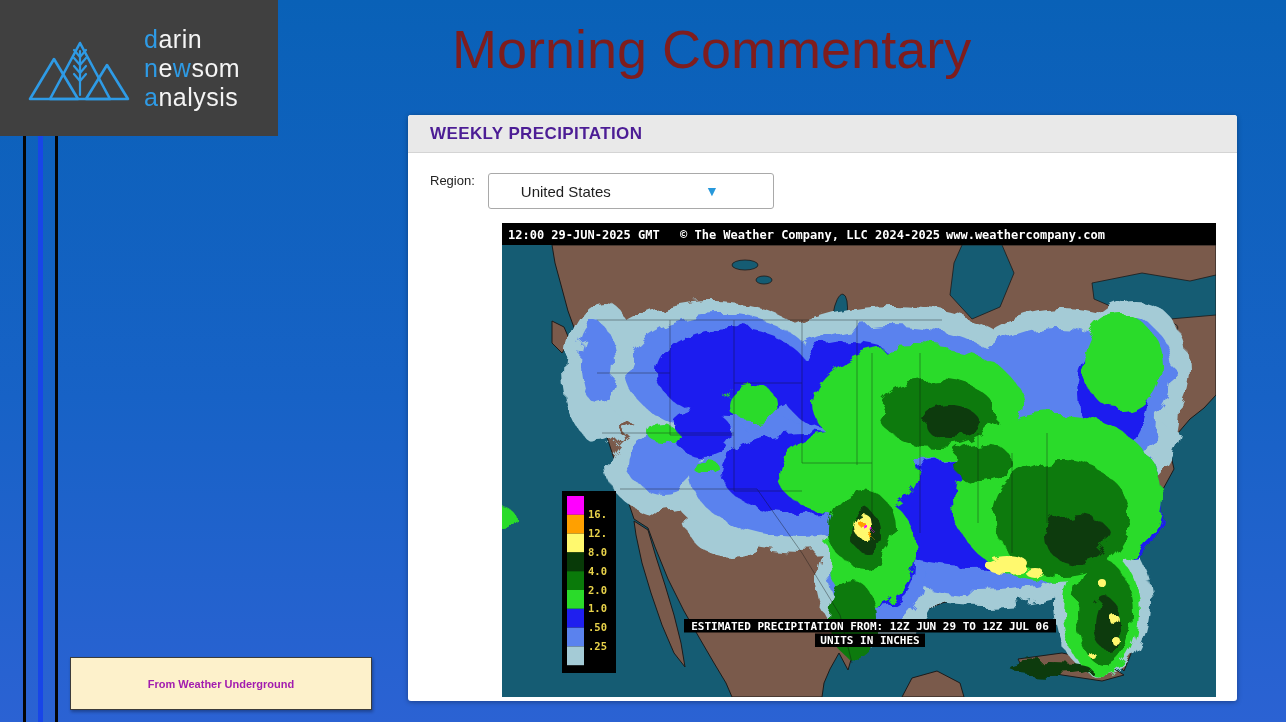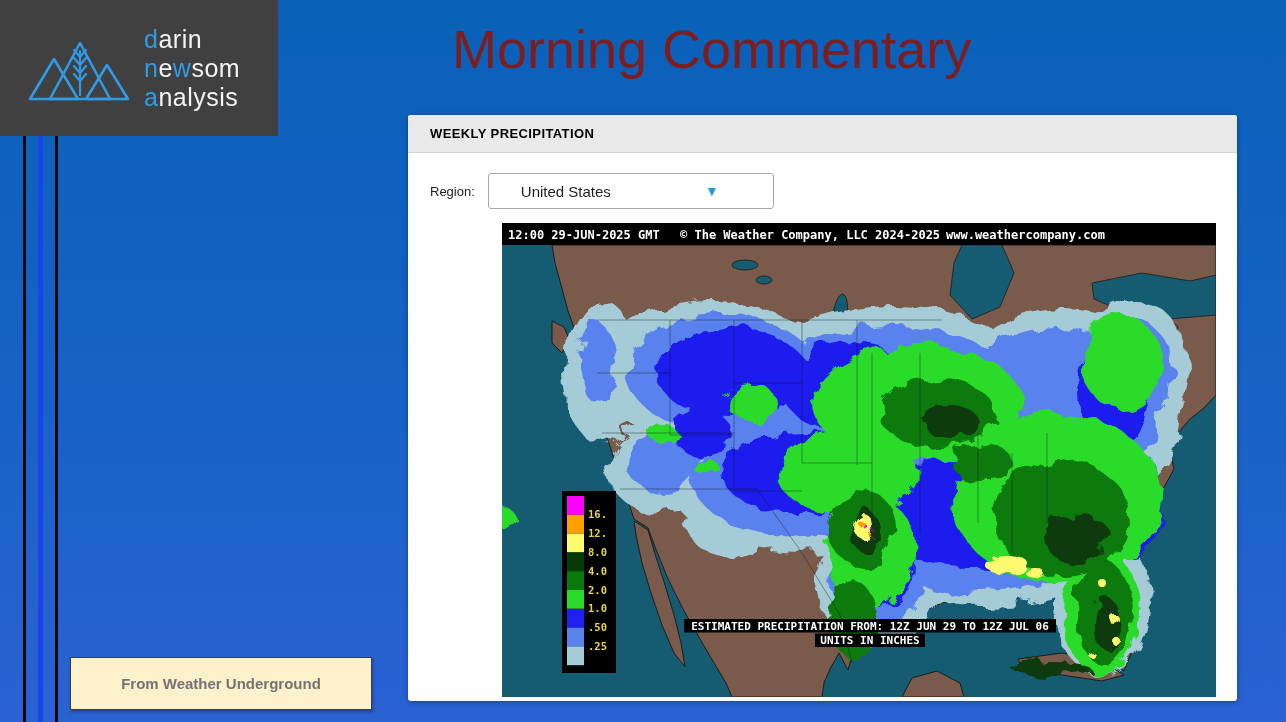--- a/index.html
+++ b/index.html
@@ -30,43 +30,43 @@
   .card {
     position:absolute; left:408px; top:115px; width:829px; height:586px;
     background:#FFFFFF; border-radius:3px;
     box-shadow:0 1px 5px rgba(0,0,0,.35);
   }
   .card-header {
     height:38px; background:#E9E9E9; border-bottom:1px solid #D4D4D4;
     border-radius:3px 3px 0 0; display:flex; align-items:center; padding-left:22px;
   }
   .card-header span {
-    font-size:13px; font-weight:700; color:#000000; letter-spacing:.4px;
-  }
-  .region-row { position:absolute; left:22px; top:58px; display:flex; align-items:center; }
+    font-size:17px; font-weight:700; color:#4c1d95; letter-spacing:.4px;
+  }
+  .region-row { position:absolute; left:22px; top:58px; display:flex; }
   .region-row label { font-size:13px; color:#222; margin-right:13px; }
   .dropdown {
     width:286px; height:36px; background:#FFF; border:1px solid #A9A9A9;
     border-radius:3px; display:flex; align-items:center; padding:0 32px;
     cursor:pointer;
   }
   .dropdown .val { font-size:15px; color:#1E1E1E; font-weight:500; flex:1; }
   .dropdown .caret { color:#2798DB; font-size:14px; margin-right:22px; }
 
   .map-wrap { position:absolute; left:94px; top:108px; width:714px; height:474px; }
   .map-wrap svg { display:block; }
   .mapmono { font-family:"DejaVu Sans Mono", monospace; font-weight:700; }
 
   .source-note {
     position:absolute; left:70px; top:657px; width:302px; height:53px;
     background:#FDF1CB; border:1.5px solid #3C3C3C;
     box-shadow:1px 2px 3px rgba(0,0,0,.3);
     display:flex; align-items:center; justify-content:center;
   }
-  .source-note span { font-size:15px; font-weight:700; color:#737373; }
+  .source-note span { font-size:11px; font-weight:700; color:#a21caf; }
 </style>
 </head>
 <body>
 
 <div class="vline k1"></div>
 <div class="vline bl"></div>
 <div class="vline k2"></div>
 
 <div class="logo-box">
   <svg class="logo-mark" width="102" height="78" viewBox="0 0 102 78">

